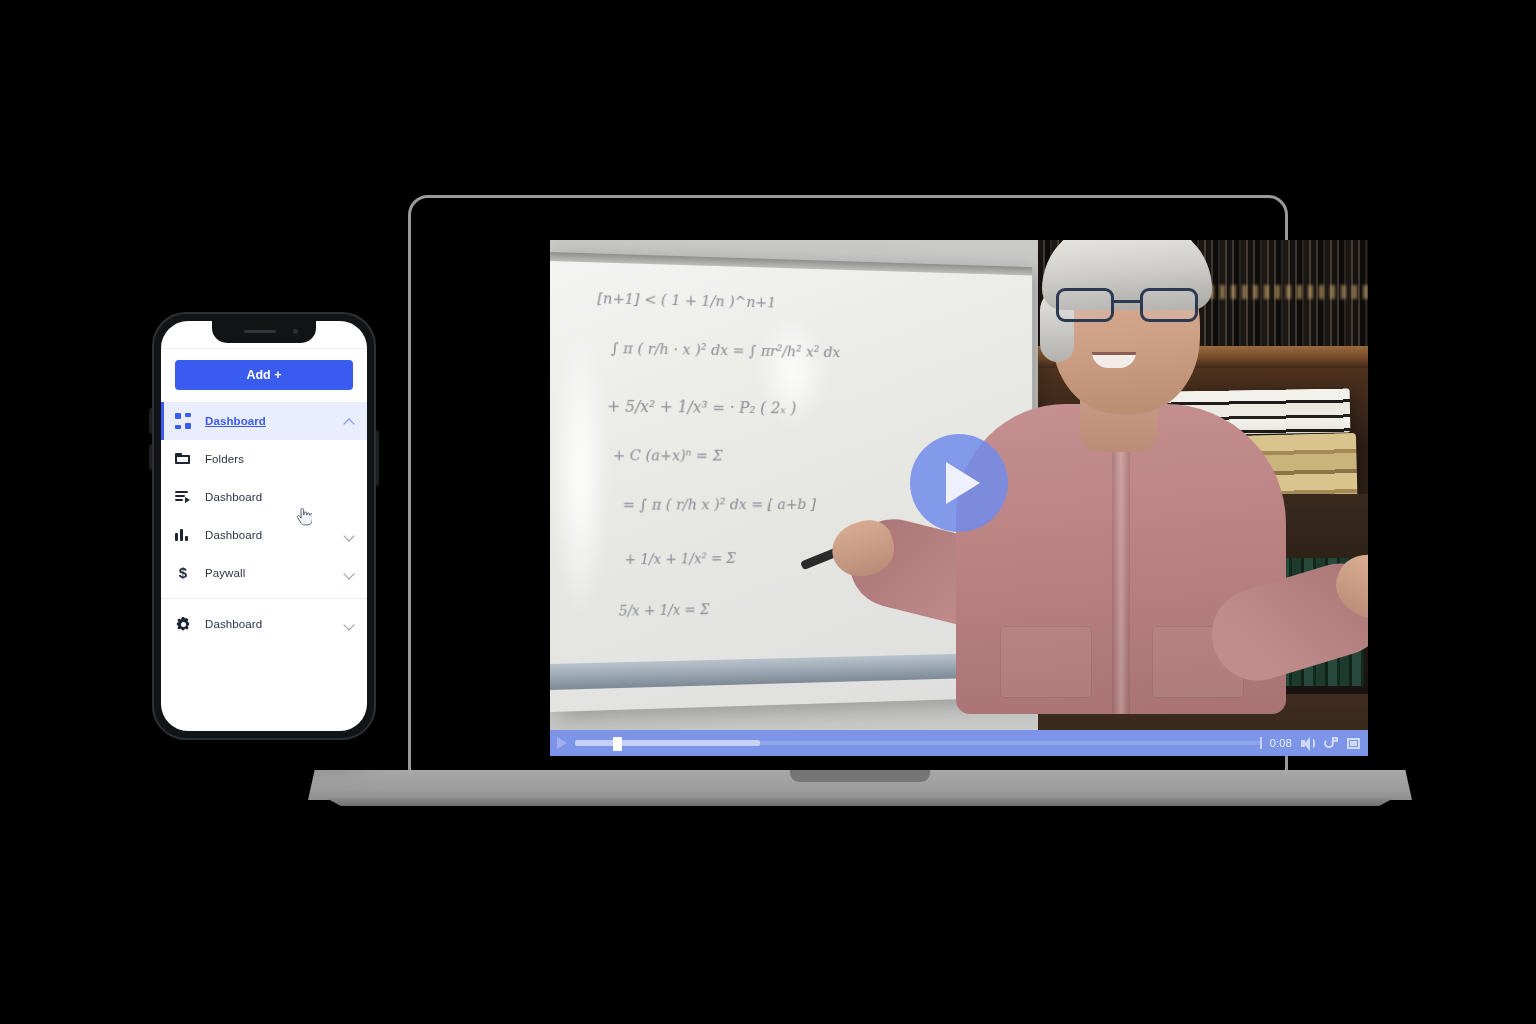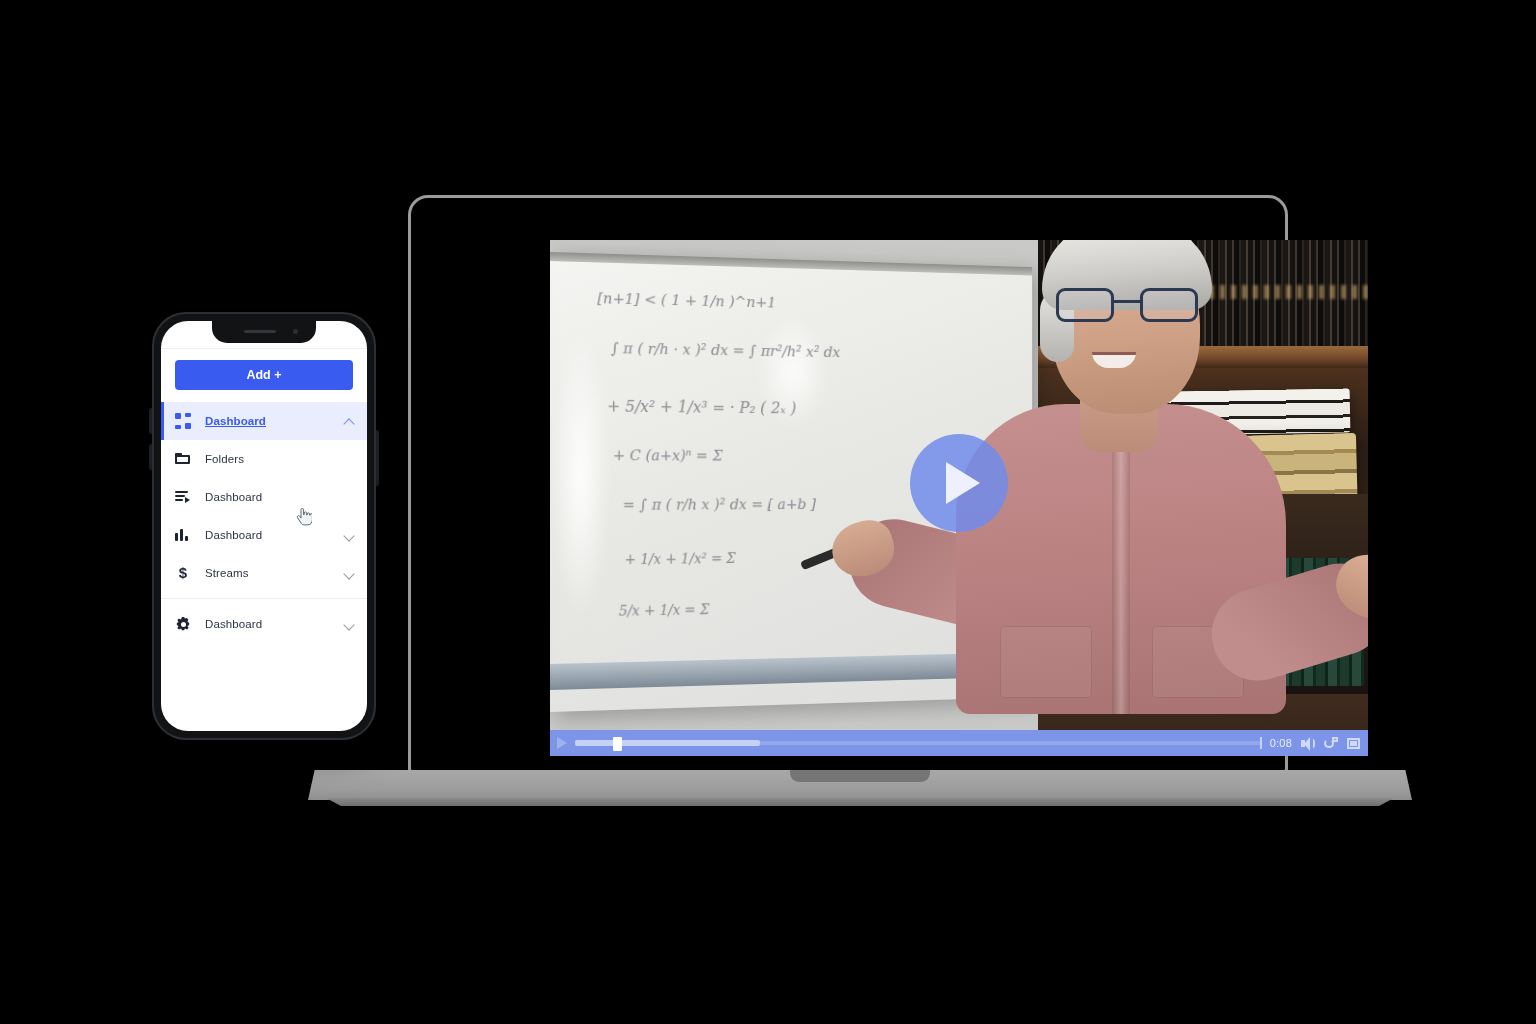--- a/index.html
+++ b/index.html
@@ -594,21 +594,21 @@
               </span>
           </span>
           <span class="lbl">Dashboard</span>
           <span class="chev"></span>
         </div>
 
         <div class="nav-item">
           <span class="ico-slot">
             <span class="i i-dollar">$</span>
           </span>
-          <span class="lbl">Streams</span>
+          <span class="lbl">Paywall</span>
           <span class="chev"></span>
         </div>
 
         <div class="nav-divider"></div>
 
         <div class="nav-item">
           <span class="ico-slot">
             <span class="i i-gear">
                 <span class="g"></span>
                 <span class="h"></span>

